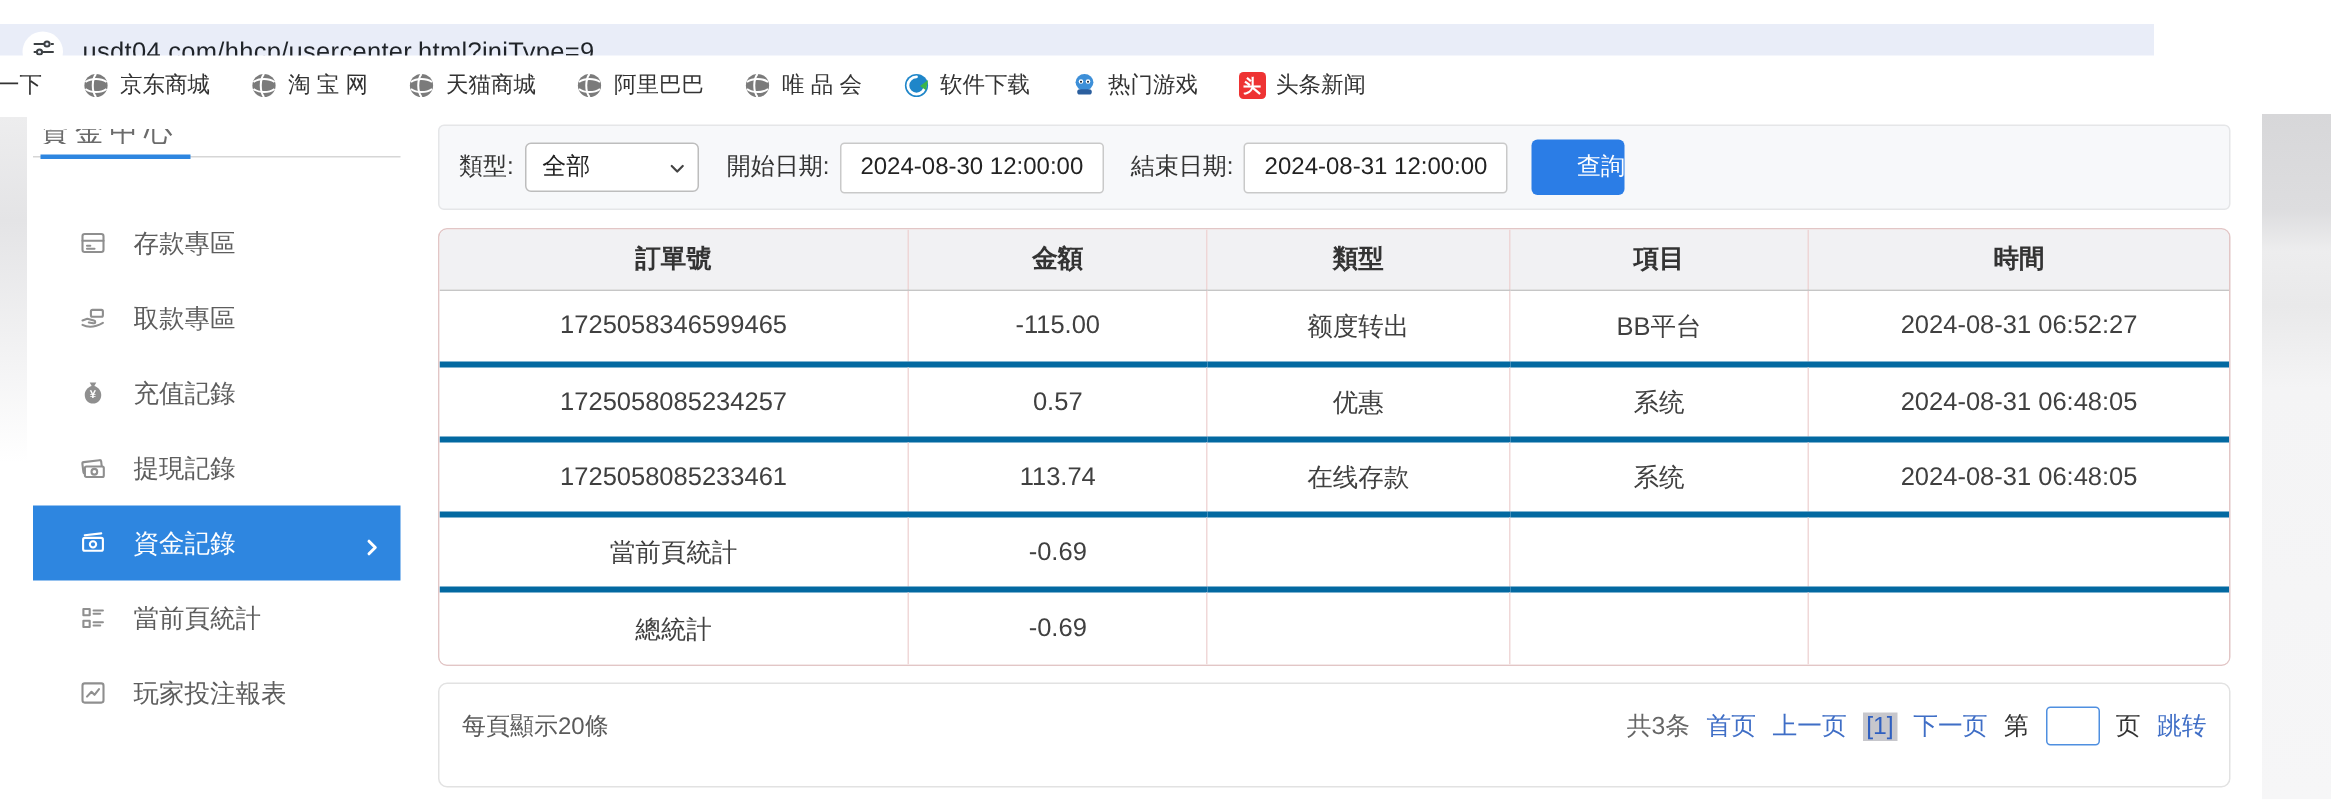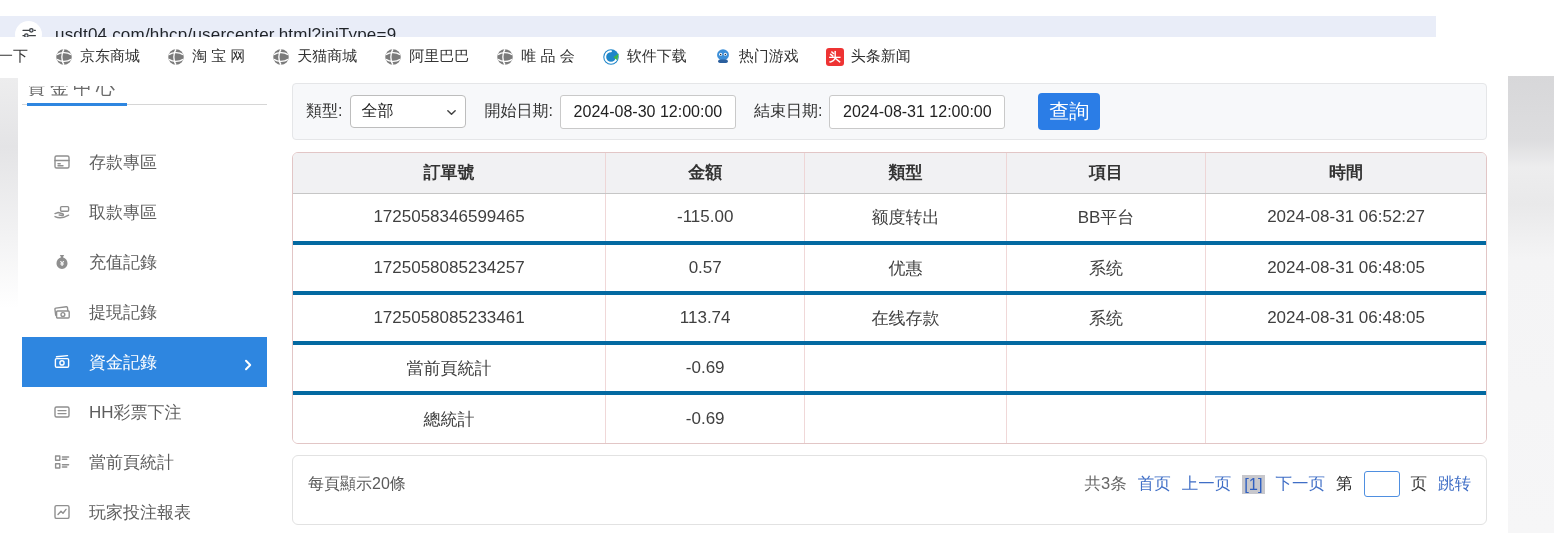--- a/index.html
+++ b/index.html
@@ -42,21 +42,21 @@
 
   
   .content { position:absolute; left:292px; top:7px; width:1195px; }
 
   .filter-panel { height:57px; background:#f7f8fa; border:1px solid #e5e6e8; border-radius:4px; display:flex; align-items:center; padding:0 13px; }
   .f-label { font-size:16px; color:#333; white-space:nowrap; }
   .select-box { position:relative; width:116px; height:33px; background:#fff; border:1px solid #bdbdbd; border-radius:4px; margin-left:8px; display:flex; align-items:center; padding:0 10px; font-size:16px; color:#222; cursor:pointer; }
   .select-box svg { position:absolute; right:8px; top:11px; }
   .date-input { width:176px; height:34px; background:#fff; border:1px solid #c9c9c9; border-radius:3px; margin-left:7px; font-size:16px; color:#222; text-align:center; font-family:"Liberation Sans","DejaVu Sans",sans-serif; }
   .gap-lg { width:18px; flex:0 0 auto; }
-  .query-btn { width:62px; height:37px; margin-left:33px; background:#2b7de6; border:none; border-radius:4px; color:#fff; font-size:20px; cursor:pointer; font-family:inherit; }
+  .query-btn { width:62px; height:37px; margin-left:16px; background:#2b7de6; border:none; border-radius:4px; color:#fff; font-size:16px; cursor:pointer; font-family:inherit;text-align:right; }
 
   .table-panel { margin-top:12px; border:1px solid #e2c6c6; border-radius:6px; overflow:hidden; background:#fff; }
   table.records { width:100%; border-collapse:collapse; table-layout:fixed; }
   table.records th { height:40px; background:#f1f1f3; font-size:17px; font-weight:bold; color:#333; border-right:1px solid #eed6d6; border-bottom:1px solid #c6c6c6; }
   table.records th:last-child, table.records td:last-child { border-right:none; }
   table.records td { height:50px; text-align:center; font-size:17px; color:#404040; border-right:1px solid #f0d8d8; border-bottom:4px solid #0369a1; background:#fff; }
   table.records tr:last-child td { border-bottom:none; }
   .col-order { width:26.2%; } .col-amount { width:16.7%; } .col-type { width:16.9%; } .col-item { width:16.7%; } .col-time { width:23.5%; }
 
   .footer-panel { margin-top:11px; height:70px; background:#fff; border:1px solid #e2e2e2; border-radius:6px; display:flex; align-items:center; justify-content:space-between; padding:0 15px 12px 15px; }
@@ -227,30 +227,20 @@
               <svg class="licon" width="20" height="20" viewBox="0 0 20 20">
                 <path d="M4.5 4.8l11-1.2"></path>
                 <rect x="3.4" y="6.6" width="13.2" height="8.6" rx="1.2"></rect>
                 <circle cx="10" cy="10.9" r="2.1"></circle>
               </svg>
             </span>
             <span>資金記錄</span>
             <span class="sb-chevron"><svg width="12" height="12" viewBox="0 0 12 12">
                 <path d="M4 1.8l4.2 4.2L4 10.2" stroke="#fff" stroke-width="2" fill="none" stroke-linecap="round" stroke-linejoin="round"></path>
               </svg></span>
-          </div>
-          <div class="sb-item">
-            <span class="sb-icon">
-              <svg class="licon" width="20" height="20" viewBox="0 0 20 20">
-                <rect x="3" y="5" width="14" height="10" rx="1.5"></rect>
-                <line x1="6" y1="8.6" x2="14" y2="8.6"></line>
-                <line x1="6" y1="11.6" x2="14" y2="11.6"></line>
-              </svg>
-            </span>
-            <span>HH彩票下注</span>
           </div>
           <div class="sb-item">
             <span class="sb-icon">
               <svg class="licon" width="20" height="20" viewBox="0 0 20 20">
                 <rect x="3.6" y="4" width="4.2" height="4.2"></rect>
                 <rect x="3.6" y="11.8" width="4.2" height="4.2"></rect>
                 <line x1="10.4" y1="5" x2="16.6" y2="5"></line>
                 <line x1="10.4" y1="7.2" x2="14.8" y2="7.2"></line>
                 <line x1="10.4" y1="12.8" x2="16.6" y2="12.8"></line>
                 <line x1="10.4" y1="15" x2="14.8" y2="15"></line>

